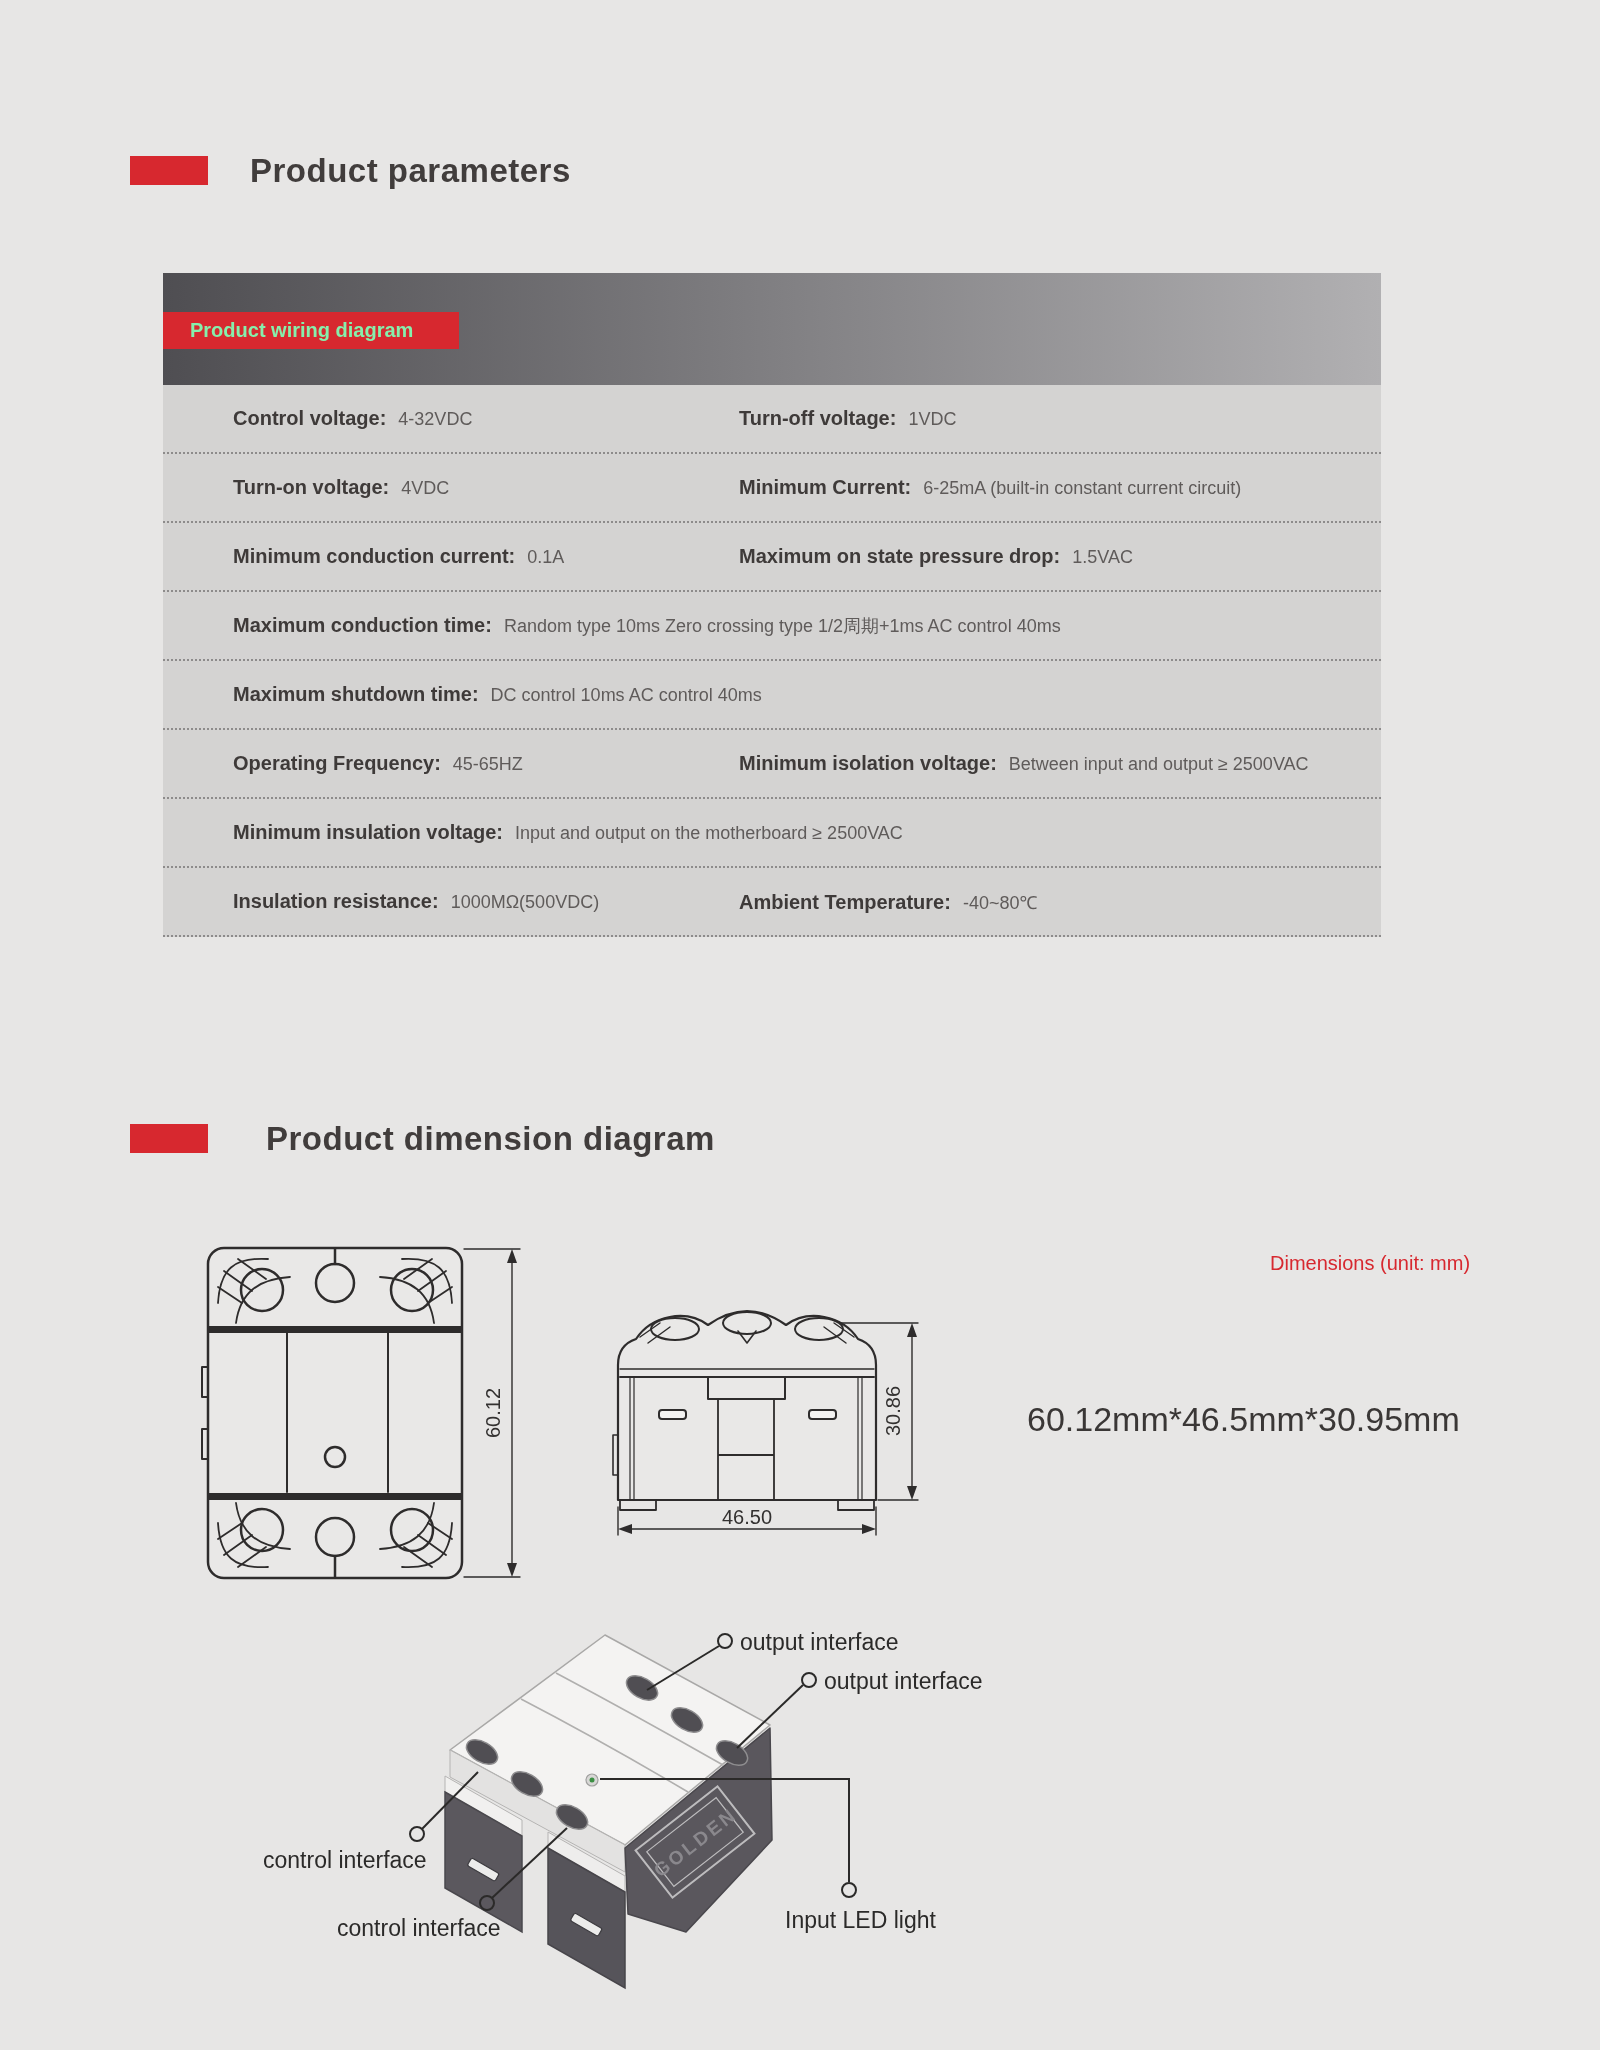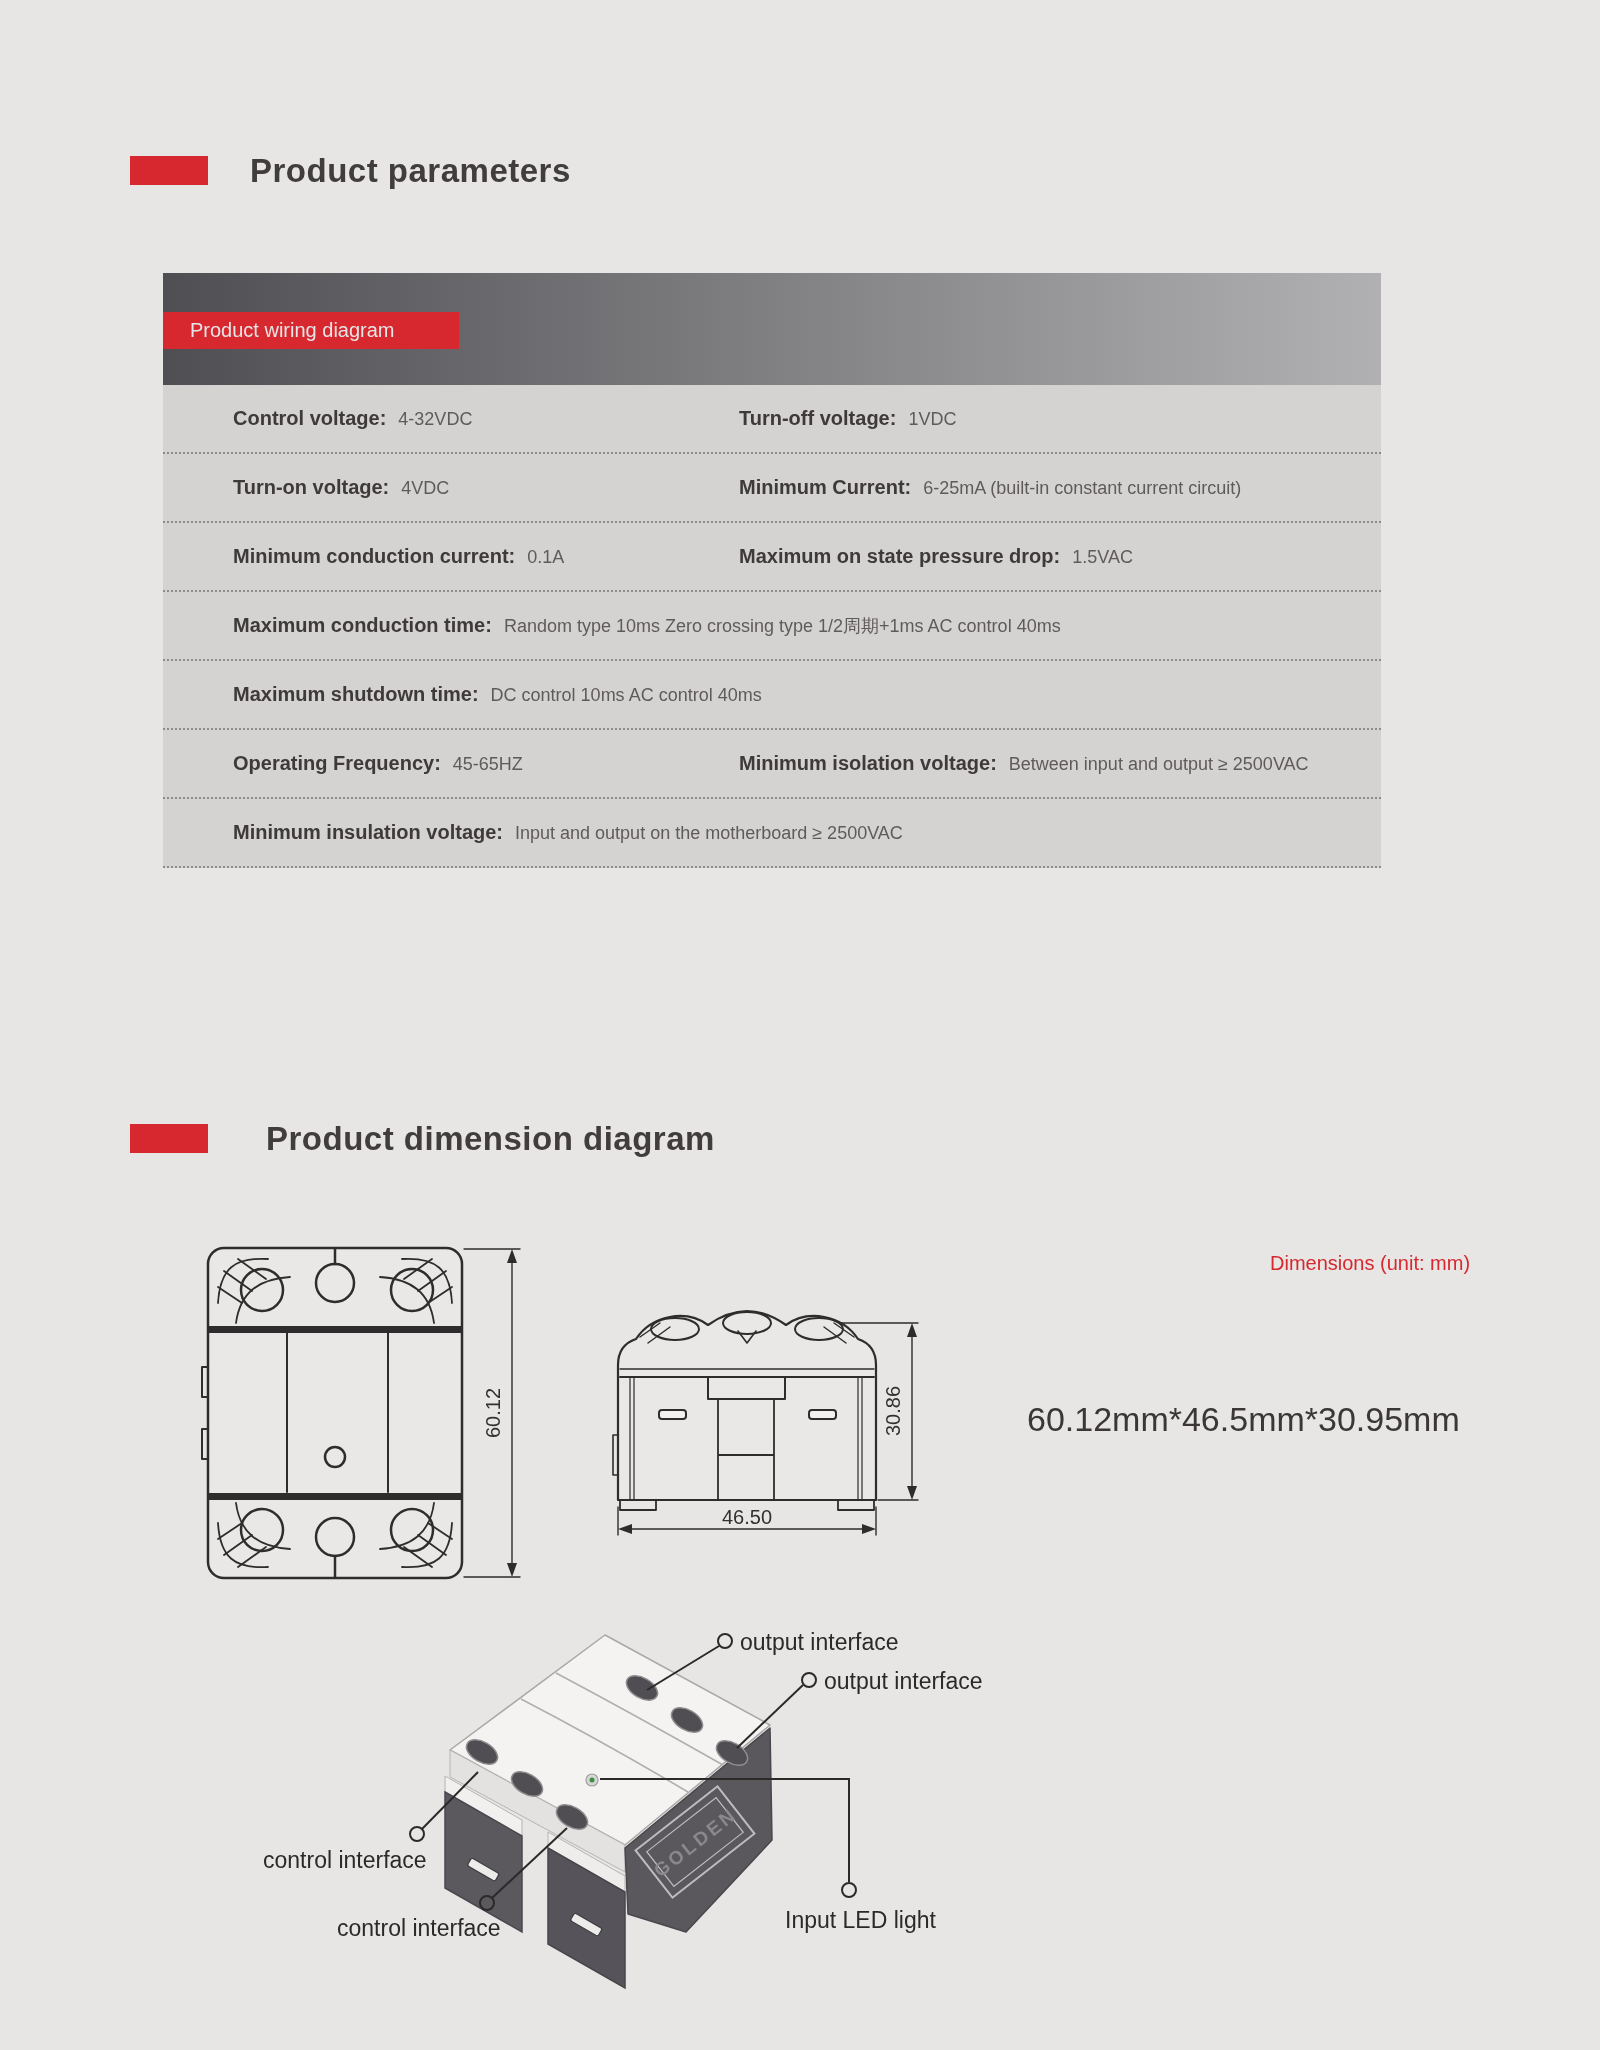--- a/index.html
+++ b/index.html
@@ -21,21 +21,21 @@
   .ptable{position:absolute;left:163px;top:273px;width:1218px;}
   .ptable-header{
     position:relative;height:112px;
     background:linear-gradient(to right,#4f4e52,#b1b0b2);
   }
   .ptable-tab{
     position:absolute;left:0;top:39px;height:37px;width:296px;
     background:#d7282f;display:flex;align-items:center;
     padding-left:27px;box-sizing:border-box;
   }
-  .ptable-tab span{color:#e5e5e5;font-size:20px;}
+  .ptable-tab span{color:#86efac;font-size:20px;font-weight:bold;}
   .ptable-body{background:#d4d3d2;}
   .prow{
     position:relative;height:67px;display:flex;align-items:center;
     border-bottom:2px dotted #8d8b8b;
   }
   .pcell{white-space:nowrap;}
   .pcell.c1{margin-left:70px;}
   .pcell.c2{position:absolute;left:576px;}
   .plbl{font-size:20px;font-weight:700;color:#3e3a39;}
   .pval{font-size:18px;color:#5f5b5a;margin-left:12px;}
@@ -89,20 +89,24 @@
 
     <div class="prow">
       <div class="pcell c1"><span class="plbl">Operating Frequency:</span><span class="pval">45-65HZ</span></div>
       <div class="pcell c2"><span class="plbl">Minimum isolation voltage:</span><span class="pval">Between input and output ≥ 2500VAC</span></div>
     </div>
 
     <div class="prow">
       <div class="pcell c1"><span class="plbl">Minimum insulation voltage:</span><span class="pval">Input and output on the motherboard ≥ 2500VAC</span></div>
     </div>
 
+    <div class="prow">
+      <div class="pcell c1"><span class="plbl">Insulation resistance:</span><span class="pval">1000MΩ(500VDC)</span></div>
+      <div class="pcell c2"><span class="plbl">Ambient Temperature:</span><span class="pval">-40~80℃</span></div>
+    </div>
 
   </div>
 </div>
 
 <div id="bullet2" class="sec-bullet"></div>
 <div id="title2" class="sec-title">Product dimension diagram</div>
 
 <div class="unit-note">Dimensions (unit: mm)</div>
 <div class="overall-dims">60.12mm*46.5mm*30.95mm</div>
 

